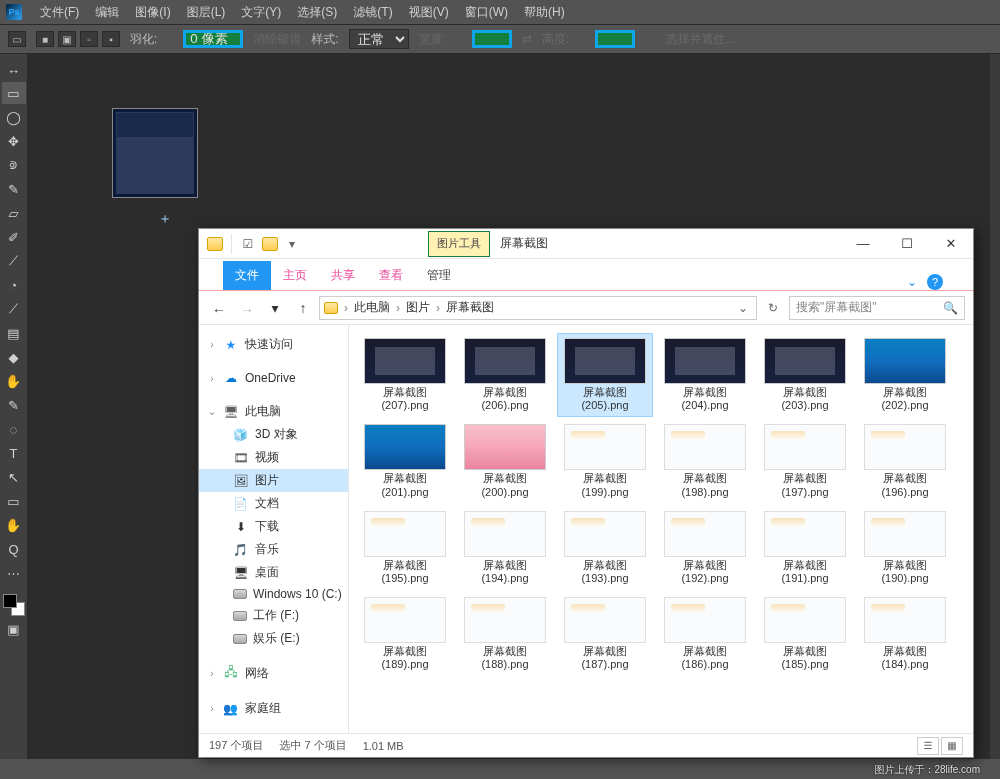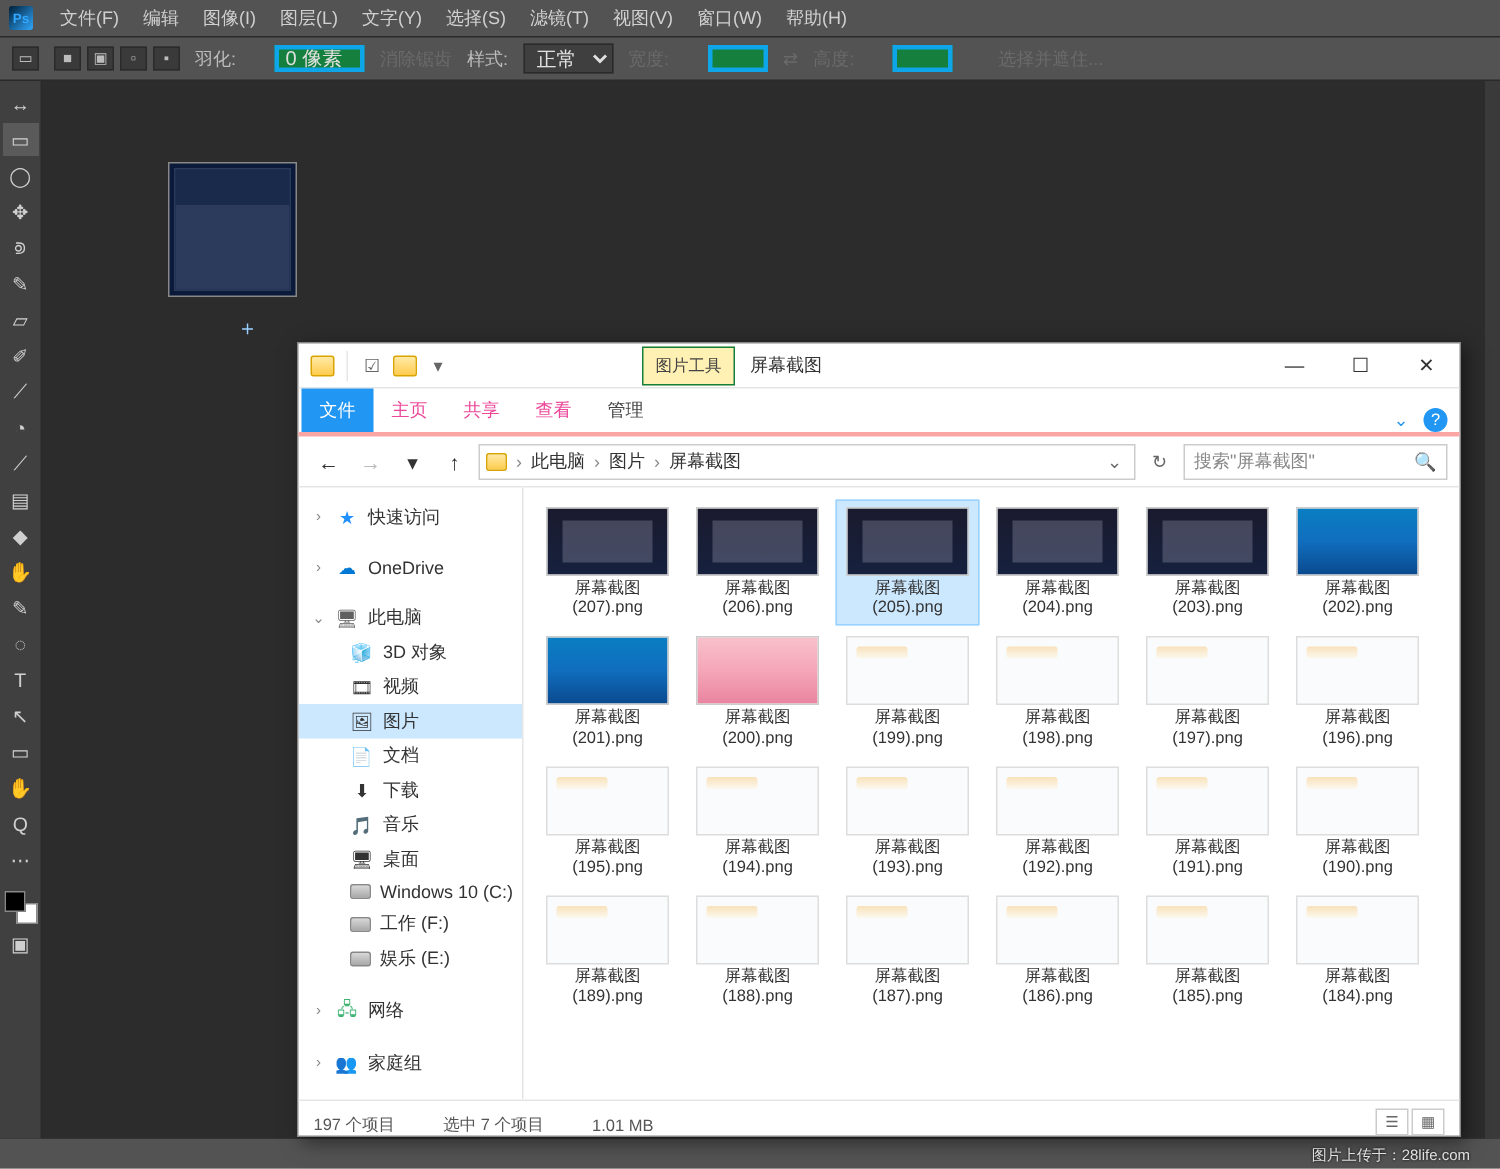--- a/index.html
+++ b/index.html
@@ -42,21 +42,21 @@
 .ex-titlebar { height: 30px; display: flex; align-items: center; border-bottom: 1px solid #e5e5e5; }
 .ex-titlebar .qat { display: flex; align-items: center; gap: 6px; padding: 0 8px; }
 .ex-titlebar .qat .folder-icon { width: 16px; height: 14px; background: linear-gradient(#ffe9a6,#ffcc4d); border: 1px solid #d9a400; border-radius: 2px; }
 .ex-titlebar .sep { width: 1px; height: 20px; background: #e5e5e5; margin: 0 2px; }
 .ex-titlebar .qat-btn { width: 16px; height: 16px; display: inline-flex; align-items: center; justify-content: center; color: #666; font-size: 12px; }
 .ex-titlebar .context-tab { margin-left: 120px; background: #fff0b3; border: 1px solid #15803d; padding: 2px 8px; font-size: 11px; color: #444; height: 26px; display: flex; align-items: center; }
 .ex-titlebar .title { margin-left: 10px; color: #333; font-size: 12px; }
 .ex-titlebar .winbtns { margin-left: auto; display: flex; }
 .ex-titlebar .winbtn { width: 44px; height: 30px; display: flex; align-items: center; justify-content: center; color: #333; font-size: 13px; }
 
-.ex-ribbon { height: 32px; display: flex; align-items: flex-end; border-bottom: 3px solid #fca5a5; padding: 0 2px; }
+.ex-ribbon { height: 32px; display: flex; align-items: flex-end; border-bottom: 1px solid #fca5a5; padding: 0 24px; }
 .ex-tab { padding: 6px 12px; font-size: 12px; color: #ec4899; }
 .ex-tab.active { background: #2196f3; color: #fff; }
 .ex-tab.context { color: #444; }
 .ex-ribbon .help { margin-left: auto; display: flex; align-items: center; gap: 10px; padding-right: 6px; }
 .ex-ribbon .help .chev { color: #2196f3; font-size: 12px; }
 .ex-ribbon .help .q { width: 16px; height: 16px; border-radius: 50%; background: #2196f3; color: #fff; font-size: 11px; display: flex; align-items: center; justify-content: center; }
 
 .ex-nav { height: 34px; display: flex; align-items: center; gap: 4px; padding: 4px 8px; border-bottom: 1px solid #e5e5e5; }
 .nav-btn { width: 24px; height: 24px; display: flex; align-items: center; justify-content: center; color: #333; font-size: 14px; }
 .nav-btn.disabled { color: #bbb; }
@@ -90,21 +90,21 @@
 .item.selected { background: #cce8ff; border-color: #99d1ff; }
 .item .thumb { width: 82px; height: 46px; background: #fff; border: 1px solid #ccc; overflow: hidden; }
 .item .lbl { font-size: 11px; color: #333; text-align: center; margin-top: 2px; line-height: 1.2; white-space: pre-line; }
 .thumb.dark { background: linear-gradient(#1a1a2e,#16213e); position: relative; }
 .thumb.dark::after { content:""; position:absolute; left:10px; top:8px; right:10px; bottom:8px; background: rgba(200,200,220,.25); }
 .thumb.desktop { background: linear-gradient(#0a7ec2,#106ebe,#0a4a8f); }
 .thumb.light { background: #fafbfc; border: 1px solid #ddd; position: relative; }
 .thumb.light::after { content:""; position:absolute; left:6px; top:6px; right:40px; bottom:30px; background: linear-gradient(#f5a623,#fff3d0); opacity:.3; border-radius:2px; }
 .thumb.pink { background: linear-gradient(#f8c0cb,#f5a6b8,#e984a0); }
 
-.ex-status { height: 24px; border-top: 1px solid #e5e5e5; display: flex; align-items: flex-end; padding: 0 10px; font-size: 11px; color: #555; gap: 32px; }
+.ex-status { height: 24px; border-top: 1px solid #e5e5e5; display: flex; align-items: center; padding: 0 10px; font-size: 11px; color: #555; gap: 16px; }
 .ex-status .viewbtns { margin-left: auto; display: flex; gap: 2px; }
 .ex-status .vbtn { width: 22px; height: 18px; border: 1px solid #ccc; display: flex; align-items: center; justify-content: center; font-size: 10px; color: #666; }
 
 </style>
 </head>
 <body>
 
 <div class="ps-app">
 
   <div class="ps-menubar">

